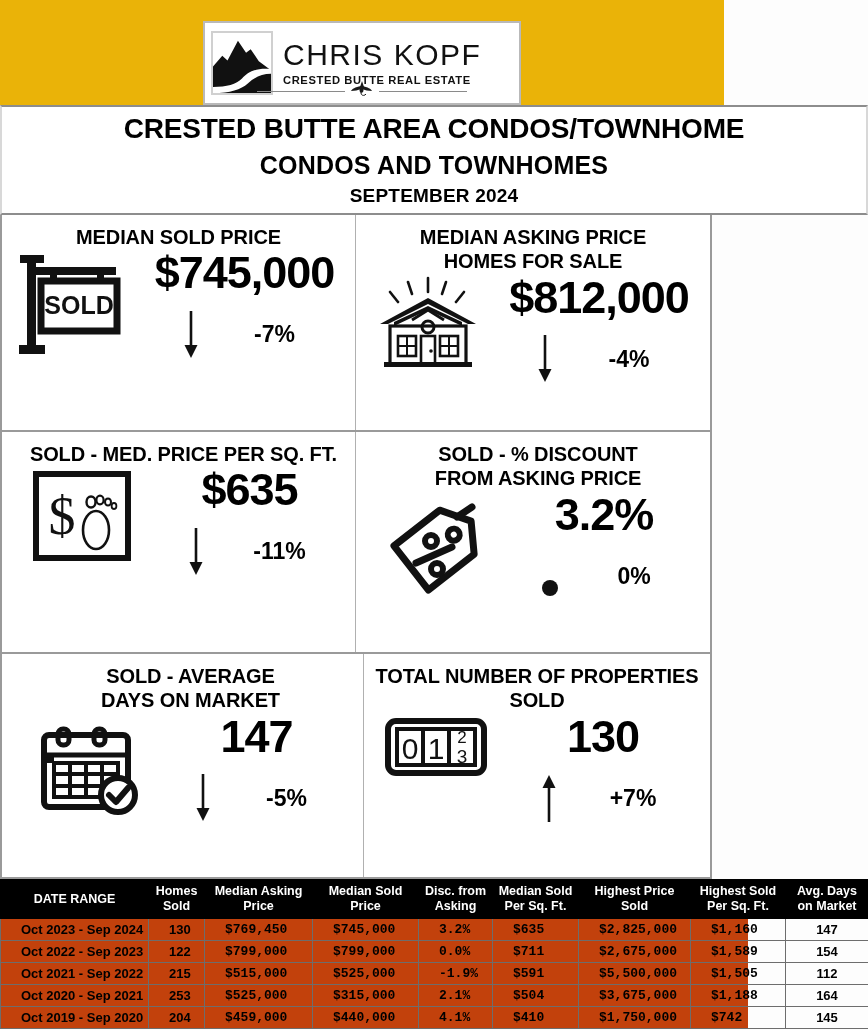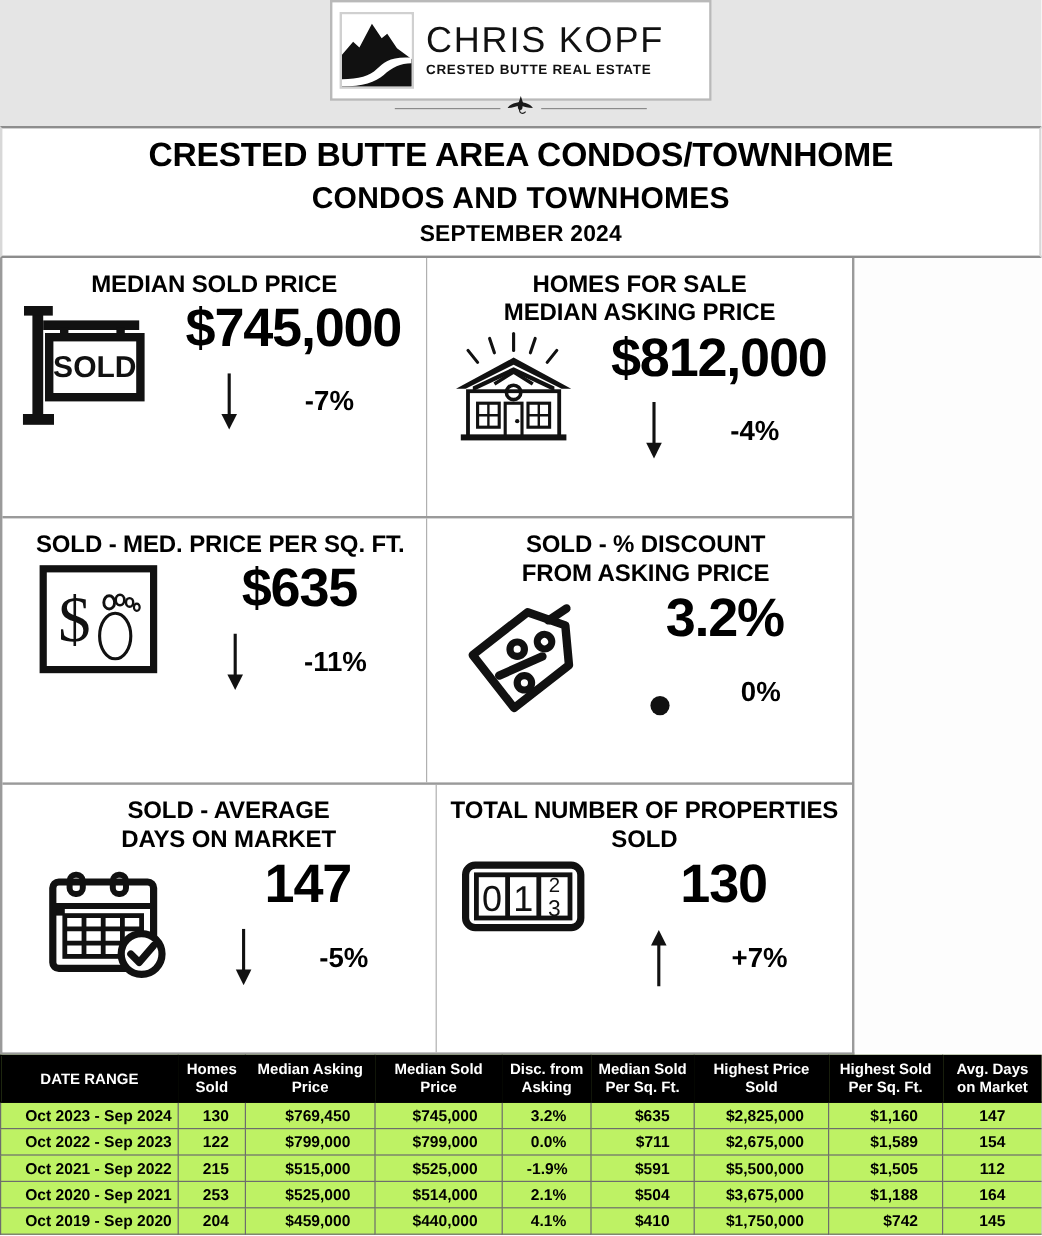--- a/index.html
+++ b/index.html
@@ -5,22 +5,22 @@
   html,body{margin:0;padding:0;background:#ffffff;}
   body{
     width:868px;height:1030px;
     font-family:"Liberation Sans", sans-serif;
     color:#000;overflow:hidden;position:relative;
   }
   .page{width:868px;height:1030px;position:relative;background:#fdfdfd;box-sizing:border-box;}
 
   
   .logo-band{
-    height:105px;width:868px;background:#e5e5e5;
-    display:flex;align-items:flex-start;justify-content:center;
+    height:105px;width:724px;background:#eab308;
+    display:flex;align-items:flex-end;justify-content:center;
     position:relative;box-sizing:border-box;
   }
   .logo-box{
     width:318px;height:84px;border:2px solid #b9b9b9;background:#fff;
     display:flex;align-items:center;box-sizing:border-box;padding:4px 6px;
   }
   .logo-mark{width:62px;height:64px;border:2px solid #d0d0d0;box-sizing:border-box;flex:0 0 auto;margin-right:10px;}
   .logo-text{display:flex;flex-direction:column;justify-content:center;flex:1 1 auto;}
   .logo-name{
     font-size:30px;letter-spacing:1.5px;line-height:1;
@@ -79,36 +79,36 @@
     flex:1 1 auto;display:flex;flex-direction:column;align-items:center;position:relative;
   }
   .sbig{font-size:45px;font-weight:700;line-height:1.05;letter-spacing:-1px;}
   .sdelta-row{
     display:flex;align-items:center;justify-content:center;width:100%;margin-top:14px;gap:34px;
   }
   .trend{width:26px;display:flex;align-items:center;justify-content:center;}
   .sdelta{font-size:23px;font-weight:700;min-width:74px;text-align:center;}
 
   
-  .tbl-wrap{width:868px;box-sizing:border-box;background:#bef264;}
+  .tbl-wrap{width:748px;box-sizing:border-box;background:#c2410c;}
   table.stats-table{
     border-collapse:collapse;width:868px;table-layout:fixed;
     font-size:12.5px;font-weight:700;
   }
   table.stats-table th{
     background:#000;color:#fff;text-align:center;
     padding:4px 4px;line-height:1.2;border:1px solid #000;font-size:12.5px;
   }
   table.stats-table td{
     border:1.5px solid #6d6d6d;padding:3px 20px;color:#000;
     font-size:13px;white-space:nowrap;
   }
   td.c-date{text-align:left;}
   td.c-num{text-align:center;}
-  td.c-money{text-align:right;}
+  td.c-money{font-family:Liberation Mono, monospace;}
 </style>
 </head>
 <body>
 
 <div class="page">
 
   <div class="logo-band">
     <div class="logo-box">
       <div class="logo-mark">
         <svg viewBox="0 0 100 100" width="100%" height="100%" preserveAspectRatio="none">
@@ -173,22 +173,22 @@
                   <path d="M3.5 34 L10 47 L16.5 34 Z" fill="#111"></path>
                 </svg>
               </span>
               <span class="sdelta">-7%</span>
             </div>
           </div>
         </div>
       </div>
 
       <div class="scell">
+        <div class="sheading">MEDIAN ASKING PRICE</div>
         <div class="sheading">HOMES FOR SALE</div>
-        <div class="sheading">MEDIAN ASKING PRICE</div>
         <div class="sbody">
           <div class="sicon">
             <svg width="112" height="100" viewBox="0 0 112 100">
               <g stroke="#111" stroke-width="2.6" fill="none" stroke-linecap="round">
                 <line x1="18" y1="16" x2="26" y2="26"></line>
                   <line x1="36" y1="6" x2="40" y2="18"></line>
                 <line x1="56" y1="2" x2="56" y2="16"></line>
                   <line x1="74" y1="6" x2="70" y2="18"></line>
                 <line x1="92" y1="16" x2="84" y2="26"></line>
               </g>
@@ -442,21 +442,21 @@
           <td class="c-money">-1.9%</td>
           <td class="c-money">$591</td>
           <td class="c-money">$5,500,000</td>
           <td class="c-money">$1,505</td>
           <td class="c-num">112</td>
         </tr>
         <tr>
           <td class="c-date">Oct 2020 - Sep 2021</td>
           <td class="c-num">253</td>
           <td class="c-money">$525,000</td>
-          <td class="c-money">$514,000</td>
+          <td class="c-money">$315,000</td>
           <td class="c-money">2.1%</td>
           <td class="c-money">$504</td>
           <td class="c-money">$3,675,000</td>
           <td class="c-money">$1,188</td>
           <td class="c-num">164</td>
         </tr>
         <tr>
           <td class="c-date">Oct 2019 - Sep 2020</td>
           <td class="c-num">204</td>
           <td class="c-money">$459,000</td>

